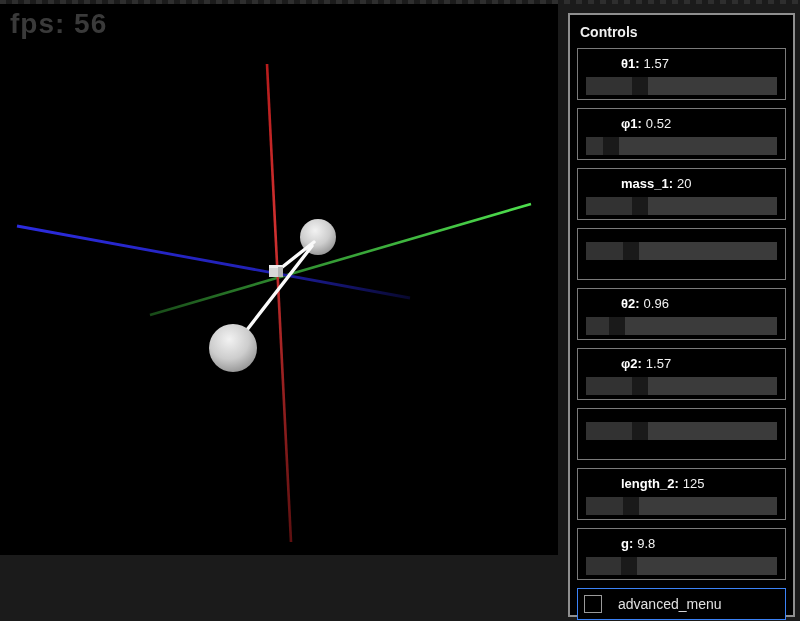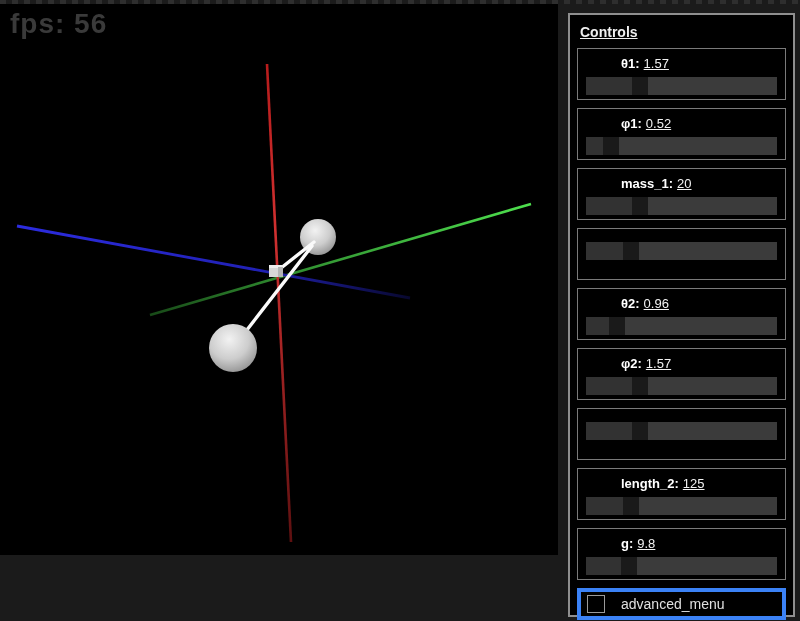--- a/index.html
+++ b/index.html
@@ -14,31 +14,31 @@
   
   .viewport { position:absolute; left:0; top:4px; width:558px; height:551px;
               background:#000; }
   .fps { position:absolute; left:10px; top:4px; font-size:28px; letter-spacing:1px;
          color:#3a3a3a; font-weight:700; }
   .scene-svg { position:absolute; left:0; top:0; }
 
   
   .panel { position:absolute; left:568px; top:13px; width:227px; height:604px;
            background:#000; border:2px solid #8f8f8f; padding:6px 7px; }
-  .panel-title { color:#f0f0f0; font-size:14px; font-weight:bold; margin:3px 0 8px 3px;text-decoration:underline; }
+  .panel-title { color:#f0f0f0; font-size:14px; font-weight:bold; margin:3px 0 8px 3px; }
   .group { border:1px solid #7a7a7a; background:#000; height:52px;
            margin-bottom:8px; padding:7px 8px 0 8px; }
   .group-label { font-size:13px; color:#ffffff; white-space:nowrap; }
   .group-label b { font-weight:bold;margin-left:35px; }
-  .group-label .val { font-weight:normal; color:#f2f2f2; margin-left:4px;text-decoration:underline; }
+  .group-label .val { font-weight:normal; color:#f2f2f2; margin-left:4px; }
   .slider { margin-top:6px; height:18px; width:100%; background:#3b3b3b;
             display:flex; cursor:pointer; }
   .slider .fill { height:100%; background:#323232; }
   .slider .thumb { height:100%; width:16px; background:#1a1a1a; flex:0 0 16px; }
-  .checkbox-group { border:4px solid #3b82f6; background:#000; height:32px;
+  .checkbox-group { border:1px solid #3b82f6; background:#000; height:32px;
                     display:flex; align-items:center; padding:0 6px; }
   .checkbox { width:18px; height:18px; border:1px solid #9a9a9a; background:#000;
               display:inline-block; cursor:pointer; }
   .checkbox-label { color:#e0e0e0; font-size:14px; margin-left:16px; }
 </style>
 </head>
 <body>
 
 <div class="stage">
   <div class="top-dashes"></div>

